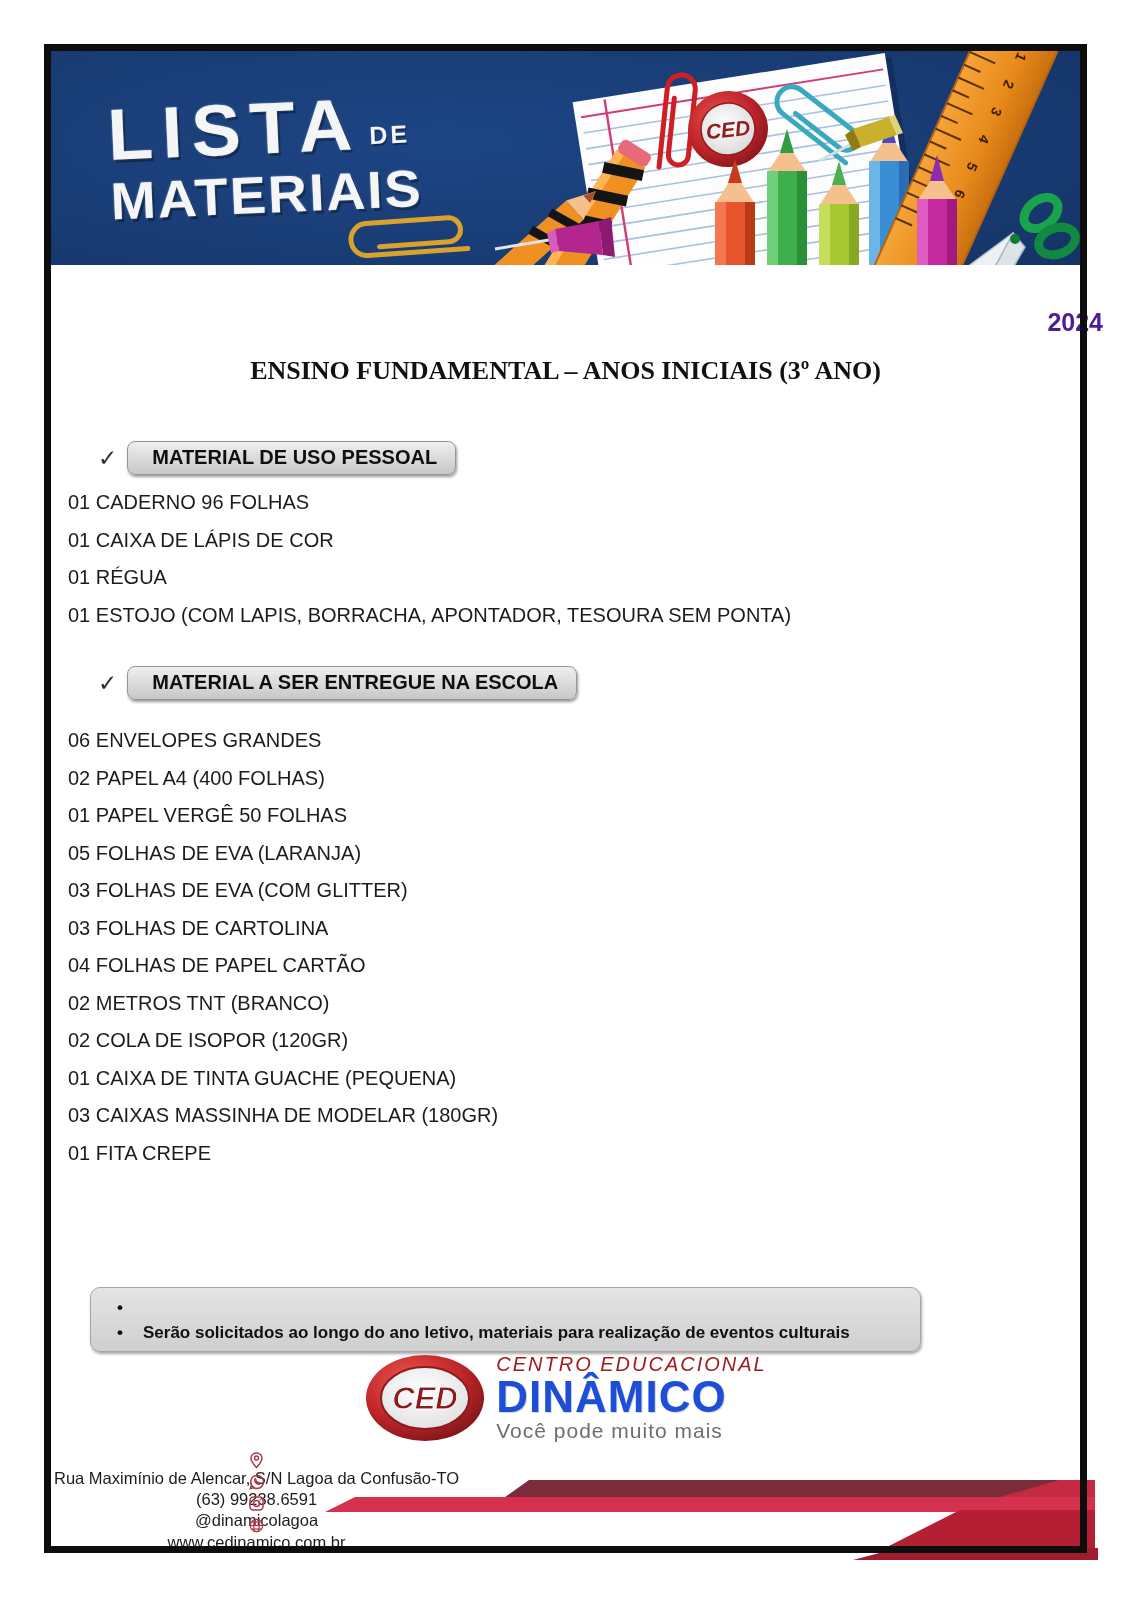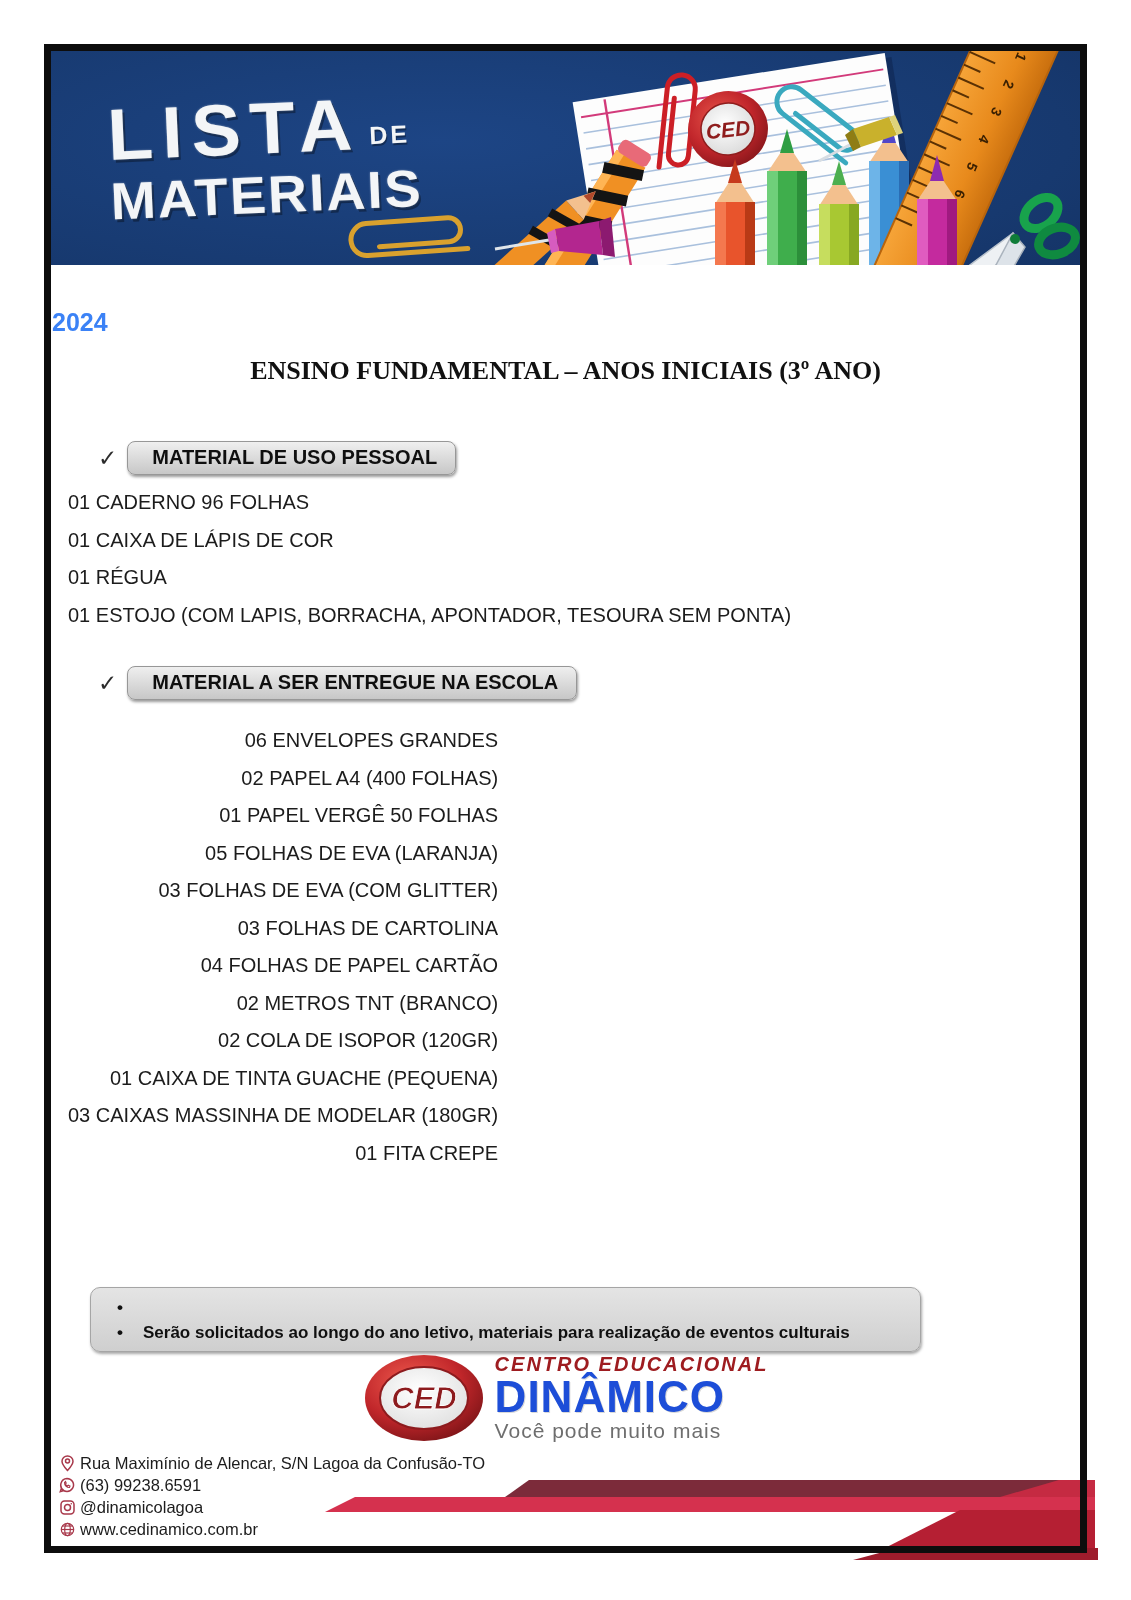--- a/index.html
+++ b/index.html
@@ -24,59 +24,59 @@
   .banner-title .row1 { display:flex; align-items:flex-end; }
   .bt-big { font-size:74px; font-weight:bold; letter-spacing:9px; line-height:0.92;
     transform:scaleY(.98); text-shadow:2px 3px 0 rgba(0,0,0,.35), 0 0 2px rgba(255,255,255,.5); }
   .bt-de  { font-size:25px; font-weight:bold; letter-spacing:3px; margin-left:8px; margin-bottom:8px;
     text-shadow:1px 2px 0 rgba(0,0,0,.35); }
   .bt-mat { font-size:52px; font-weight:bold; letter-spacing:2px; margin-top:2px;
     transform:scaleX(1.04); transform-origin:left;
     text-shadow:2px 3px 0 rgba(0,0,0,.35), 0 0 2px rgba(255,255,255,.5); }
 
   
-  .year  { position:absolute; left:8px; top:264px; width:100%; text-align:left;
-    font-size:25px; font-weight:bold; color:#3b82f6; }
+  .year  { position:absolute; left:16px; top:264px; width:100%; text-align:right;
+    font-size:25px; font-weight:bold; color:#4c1d95; }
   .title { position:absolute; left:0; top:312px; width:100%; text-align:center;
     font-size:26px; font-weight:bold; color:#111;font-family:Liberation Serif, serif; }
 
   
   .sec-row { position:absolute; display:flex; align-items:center; }
   .sec-row.s1 { left:54px; top:397px; }
   .sec-row.s2 { left:54px; top:622px; }
   .check { font-size:23px; color:#2c2c2c; margin-right:10px; }
   .sec-box { background:linear-gradient(#efefef,#c7c7c7); border:1px solid #979797;
     border-radius:8px; box-shadow:1px 2px 3px rgba(0,0,0,.4);
     padding:4px 18px 5px 24px; font-size:20px; font-weight:bold; color:#0f0f0f; }
   ul.items { position:absolute; left:24px; list-style:none;
     font-size:20px; color:#1c1c1c; }
   ul.items.l1 { top:440px; }
-  ul.items.l2 { top:678px;text-align:right; }
+  ul.items.l2 { top:678px; }
   ul.items li { line-height:37.5px; }
 
   
   .notes { position:absolute; left:46px; top:1243px; width:831px; height:65px;
     background:linear-gradient(#e4e4e4,#cfcfcf); border:1px solid #a5a5a5;
     border-radius:10px; box-shadow:1px 2px 3px rgba(0,0,0,.35);
     padding:7px 10px 0 26px; }
   .notes .nrow { display:flex; font-size:17px; font-weight:bold; color:#101010; line-height:25px; }
   .notes .b { width:26px; }
 
   
   .logo { position:absolute; left:0; top:1308px; width:100%; display:flex;
     justify-content:center; align-items:center; }
   .logo-text { margin-left:10px; }
-  .logo-l1 { font-size:20px; font-weight:bold; font-style:italic; color:#9e1c20; letter-spacing:2px;text-align:center; }
+  .logo-l1 { font-size:20px; font-weight:normal; font-style:italic; color:#9e1c20; letter-spacing:2px;text-align:center; }
   .logo-l2 { font-size:44px; font-weight:bold; color:#1d4ed8;
     letter-spacing:1px; line-height:0.95; text-shadow:1px 1px 0 #d8d8d8; }
   .logo-l3 { font-size:21px; color:#6e6e6e; letter-spacing:1px; margin-top:1px; }
 
   
   .contacts { position:absolute; left:10px; top:1408px; }
-  .c-row { display:flex; align-items:center; height:22px; }
+  .c-row { display:flex; align-items:center; height:22px;flex-direction:column; }
   .c-ico { width:26px; display:flex; justify-content:center; }
   .c-txt { font-size:16.5px; color:#1c1c1c; }
 
   
   .ribbon { position:absolute; z-index:5; }
   .rb-maroon { left:505px; top:1480px; width:590px; height:17px; background:#7c2b3a;
     clip-path:polygon(24px 0, 100% 0, 100% 100%, 0 100%); }
   .rb-wedge { left:1000px; top:1480px; width:95px; height:17px; background:#c52a42;
     clip-path:polygon(62% 0, 100% 0, 100% 100%, 0 100%); }
   .rb-crimson { left:325px; top:1497px; width:770px; height:15px; background:#d5314e;

